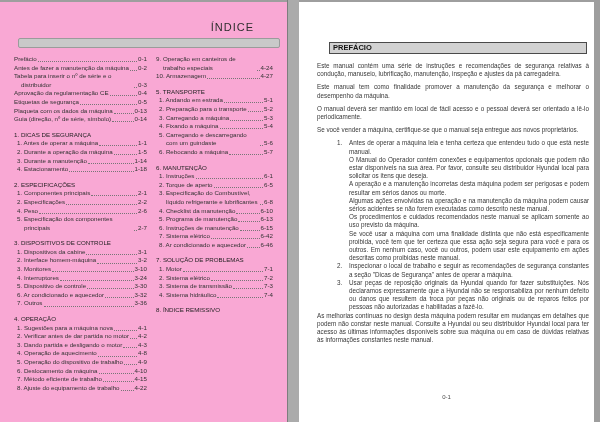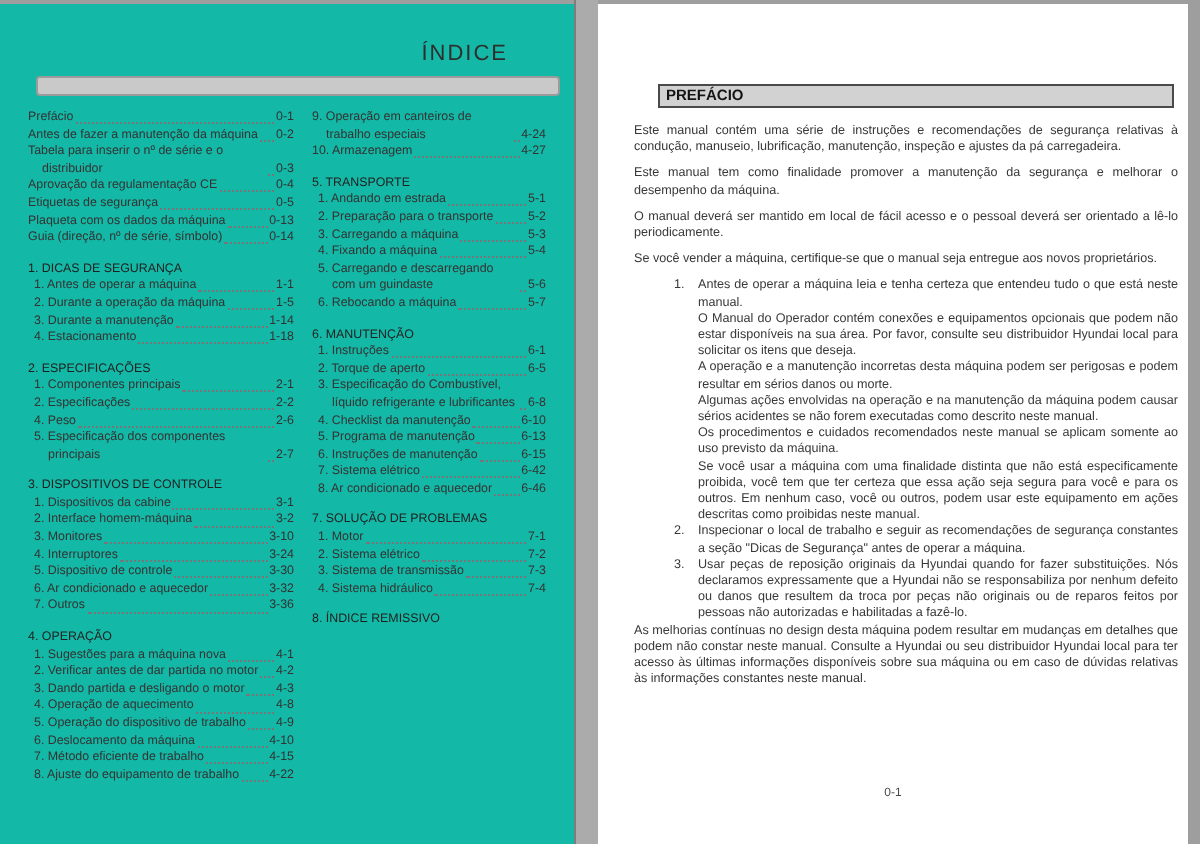--- a/index.html
+++ b/index.html
@@ -7,21 +7,21 @@
     width:600px;height:422px;position:relative;overflow:hidden;
     background:#ffffff;
     font-family:"Liberation Sans","DejaVu Sans",sans-serif;
     -webkit-font-smoothing:antialiased;
   }
   .top-strip{position:absolute;left:0;top:0;width:600px;height:2px;background:#9e9e9e;}
   .page-divider{position:absolute;left:287px;top:0;width:12px;height:422px;background:#ababab;border-left:1px solid #7d7d7d;box-sizing:border-box;}
   .right-strip{position:absolute;left:594px;top:0;width:6px;height:422px;background:#9e9e9e;}
 
   
-  .page-left{position:absolute;left:0;top:2px;width:287px;height:420px;background:#14b8a6;}
+  .page-left{position:absolute;left:0;top:2px;width:287px;height:420px;background:#f9a8d4;}
   .index-title{position:absolute;top:19px;right:33px;font-size:11px;letter-spacing:1px;color:#2e2e2e;}
   .index-bar{position:absolute;top:36px;left:18px;right:7px;height:8px;background:#c9c9c9;border:1px solid #9b9b9b;border-radius:2px;}
   .toc{position:absolute;top:53px;left:14px;right:14px;display:flex;font-size:6.2px;line-height:8.6px;color:#333;}
   .toc-col1{width:133px;margin-right:9px;}
   .toc-col2{flex:1;min-width:0;}
   .toc-section + .toc-section{margin-top:7px;}
   .toc-heading{color:#1f1f1f;}
   .toc-row{display:flex;align-items:flex-end;}
   .toc-row.indent{margin-left:3px;}
   .toc-row .lbl{padding-left:7px;text-indent:-7px;}

